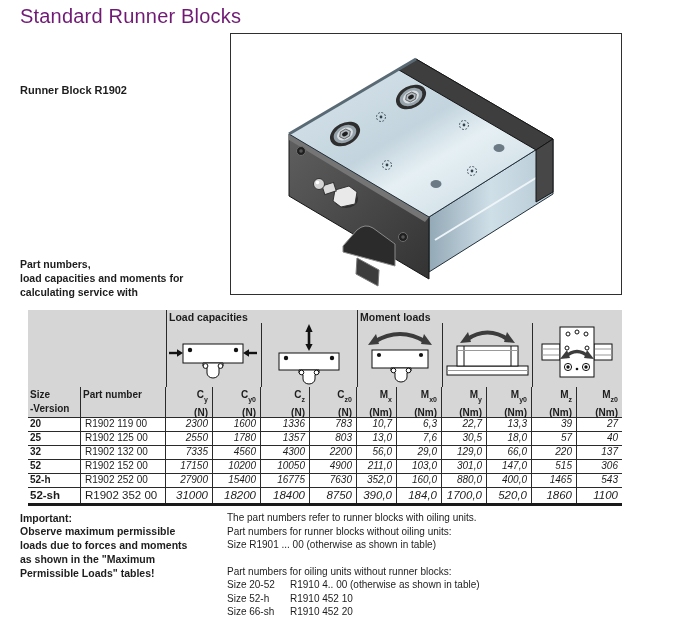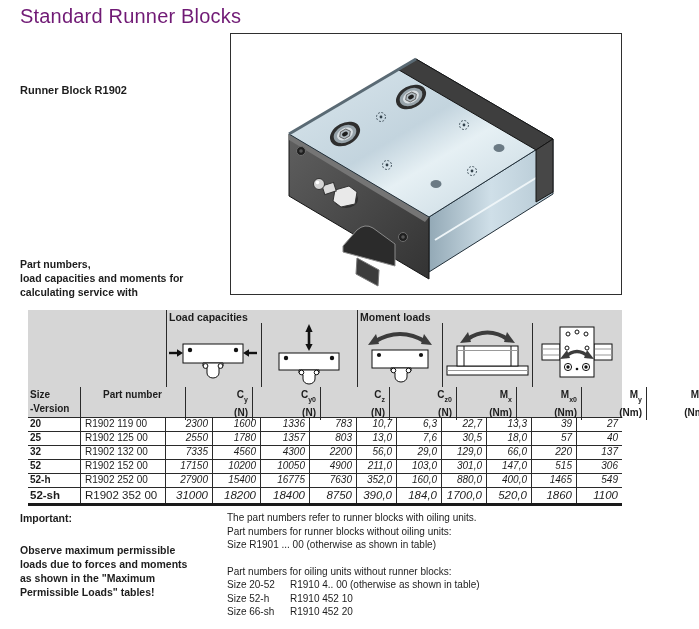--- a/index.html
+++ b/index.html
@@ -16,40 +16,40 @@
 
   
   .spec-table{position:absolute;left:28px;top:310px;width:594px;font-size:10px;}
   .thead{position:relative;height:107px;background:#d6d6d6;}
   .group-label{position:absolute;top:1px;font-weight:bold;font-size:10.5px;}
   .gl-load{left:141px;} .gl-moment{left:332px;}
   .vline{position:absolute;width:1px;background:#2a2a2a;}
   .picto{position:absolute;}
 
   .labelband{position:absolute;left:0;bottom:0;right:0;height:30px;display:grid;
-             grid-template-columns:53px 85px 47px 48px 49px 47px 40px 45px 45px 45px 45px 45px;gap:20px;}
+             grid-template-columns:53px 85px 47px 48px 49px 47px 40px 45px 45px 45px 45px 45px;}
   .labelband>div{border-right:1px solid #2a2a2a;box-sizing:border-box;padding-top:1px;}
   .labelband>div:last-child{border-right:none;}
   .hl{font-weight:bold;line-height:14px;text-align:right;padding-right:4px;white-space:nowrap;}
   .hl.l{text-align:left;padding-left:2px;padding-right:0;}
   .hl sub{font-size:7px;position:relative;bottom:-1px;}
 
   .tbody{border-bottom:3px solid #1a1a1a;}
   .trow{display:grid;height:13px;line-height:12px;border-top:1px solid #2a2a2a;
         grid-template-columns:53px 85px 47px 48px 49px 47px 40px 45px 45px 45px 45px 45px;}
   .trow.big{height:15px;line-height:14px;font-size:11.5px;}
   .trow>div{border-right:1px solid #2a2a2a;box-sizing:border-box;overflow:hidden;}
   .trow>div:last-child{border-right:none;}
   .c.size{font-weight:bold;padding-left:2px;}
   .c.part{padding-left:4px;white-space:nowrap;}
   .c.num{text-align:right;padding-right:4px;font-style:italic;}
 
   
   .note-left{position:absolute;left:20px;top:512px;width:200px;font-size:10.5px;font-weight:bold;}
-  .imp-title{margin-bottom:19px;}
+  .imp-title{}
   .imp-line{line-height:14px;}
   .note-right{position:absolute;left:227px;top:511px;font-size:10px;line-height:13.5px;}
   .spacer{height:13px;}
   .orow .olabel{display:inline-block;width:63px;}
 </style>
 </head>
 <body>
 
 <div class="page">
 
@@ -341,21 +341,21 @@
         <div class="c part">R1902 252 00</div>
         <div class="c num">27900</div>
         <div class="c num">15400</div>
         <div class="c num">16775</div>
         <div class="c num">7630</div>
         <div class="c num">352,0</div>
         <div class="c num">160,0</div>
         <div class="c num">880,0</div>
         <div class="c num">400,0</div>
         <div class="c num">1465</div>
-        <div class="c num">549</div>
+        <div class="c num">543</div>
       </div>
       <div class="trow big">
         <div class="c size">52-sh</div>
         <div class="c part">R1902 352 00</div>
         <div class="c num">31000</div>
         <div class="c num">18200</div>
         <div class="c num">18400</div>
         <div class="c num">8750</div>
         <div class="c num">390,0</div>
         <div class="c num">184,0</div>

